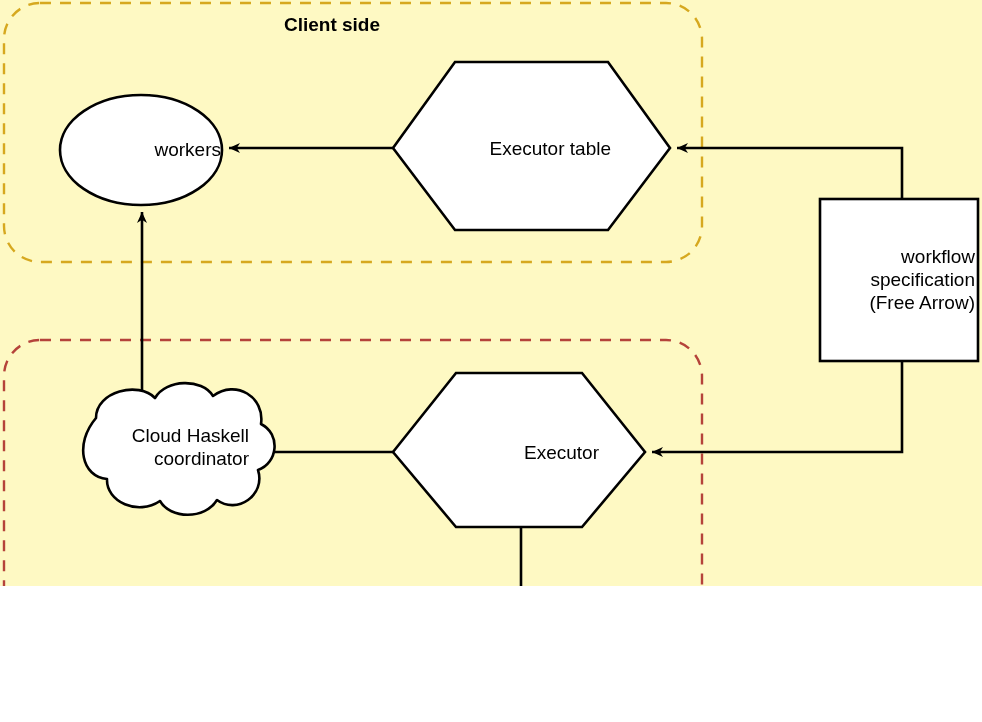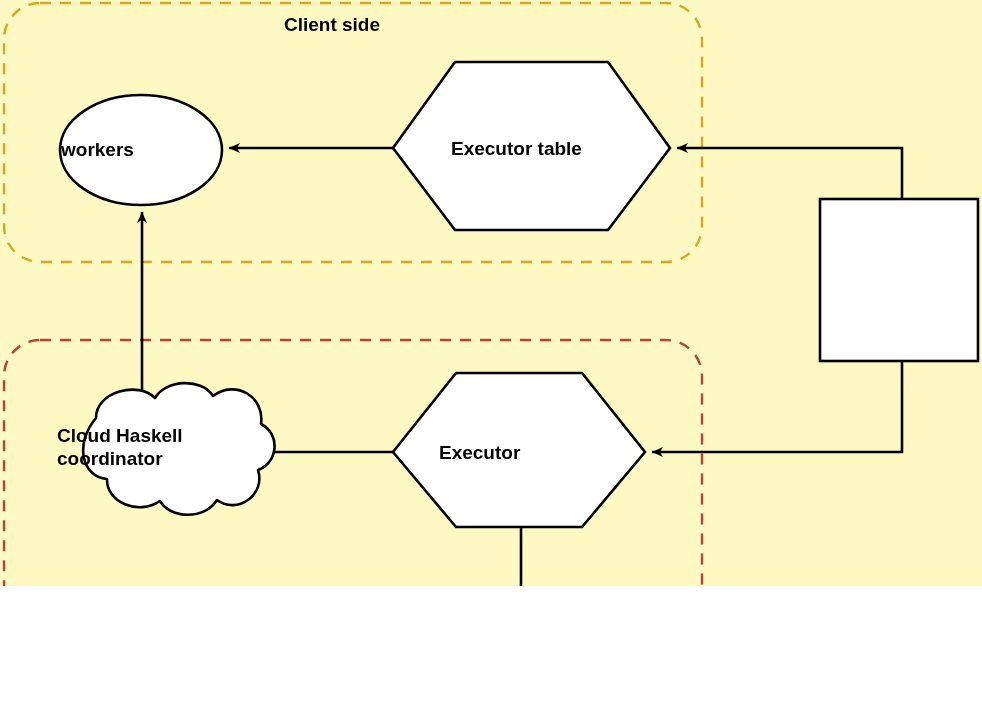--- a/index.html
+++ b/index.html
@@ -19,28 +19,27 @@
   }
   #diagram-svg {
     position: absolute;
     top: 0;
     left: 0;
     width: 982px;
     height: 722px;
   }
   .node-label {
     position: absolute;
-    text-align: left;
+    text-align: right;
     font-family: "Liberation Sans", sans-serif;
     font-size: 19px;
     color: #000000;
     line-height: 23px;
     white-space: pre-line;
     pointer-events: none;
-    font-weight: bold;
   }
   .zone-label {
     position: absolute;
     text-align: center;
     font-family: "Liberation Sans", sans-serif;
     font-size: 19px;
     font-weight: bold;
     color: #000000;
   }
 </style>
@@ -110,20 +109,23 @@
     </g>
   </svg>
 
   <div class="zone-label" style="left:232px; top:14px; width:200px;">Client side</div>
 
 
   <div class="node-label" style="left:61px; top:138px; width:160px;">workers</div>
 
   <div class="node-label" style="left:451px; top:137px; width:160px;">Executor table</div>
 
+  <div class="node-label" style="left:823px; top:245px; width:152px;">workflow
+specification
+(Free Arrow)</div>
 
   <div class="node-label" style="left:57px; top:424px; width:192px;">Cloud Haskell
 coordinator</div>
 
   <div class="node-label" style="left:439px; top:441px; width:160px;">Executor</div>
 
 
 </div>
 
 </body></html>

